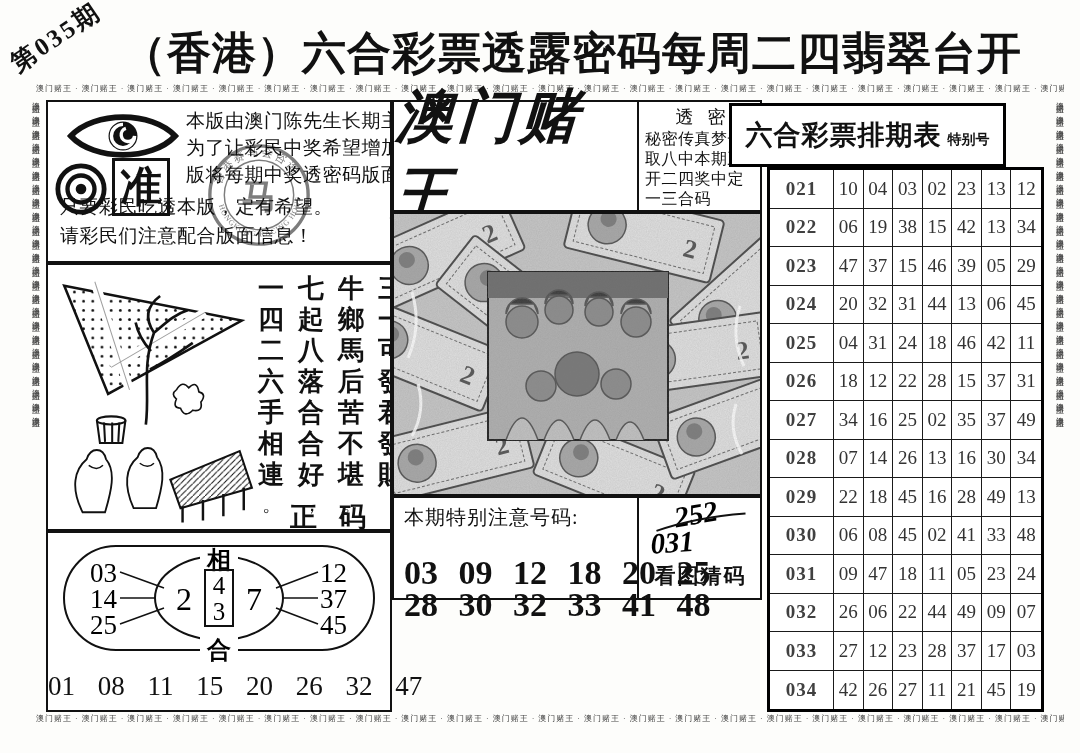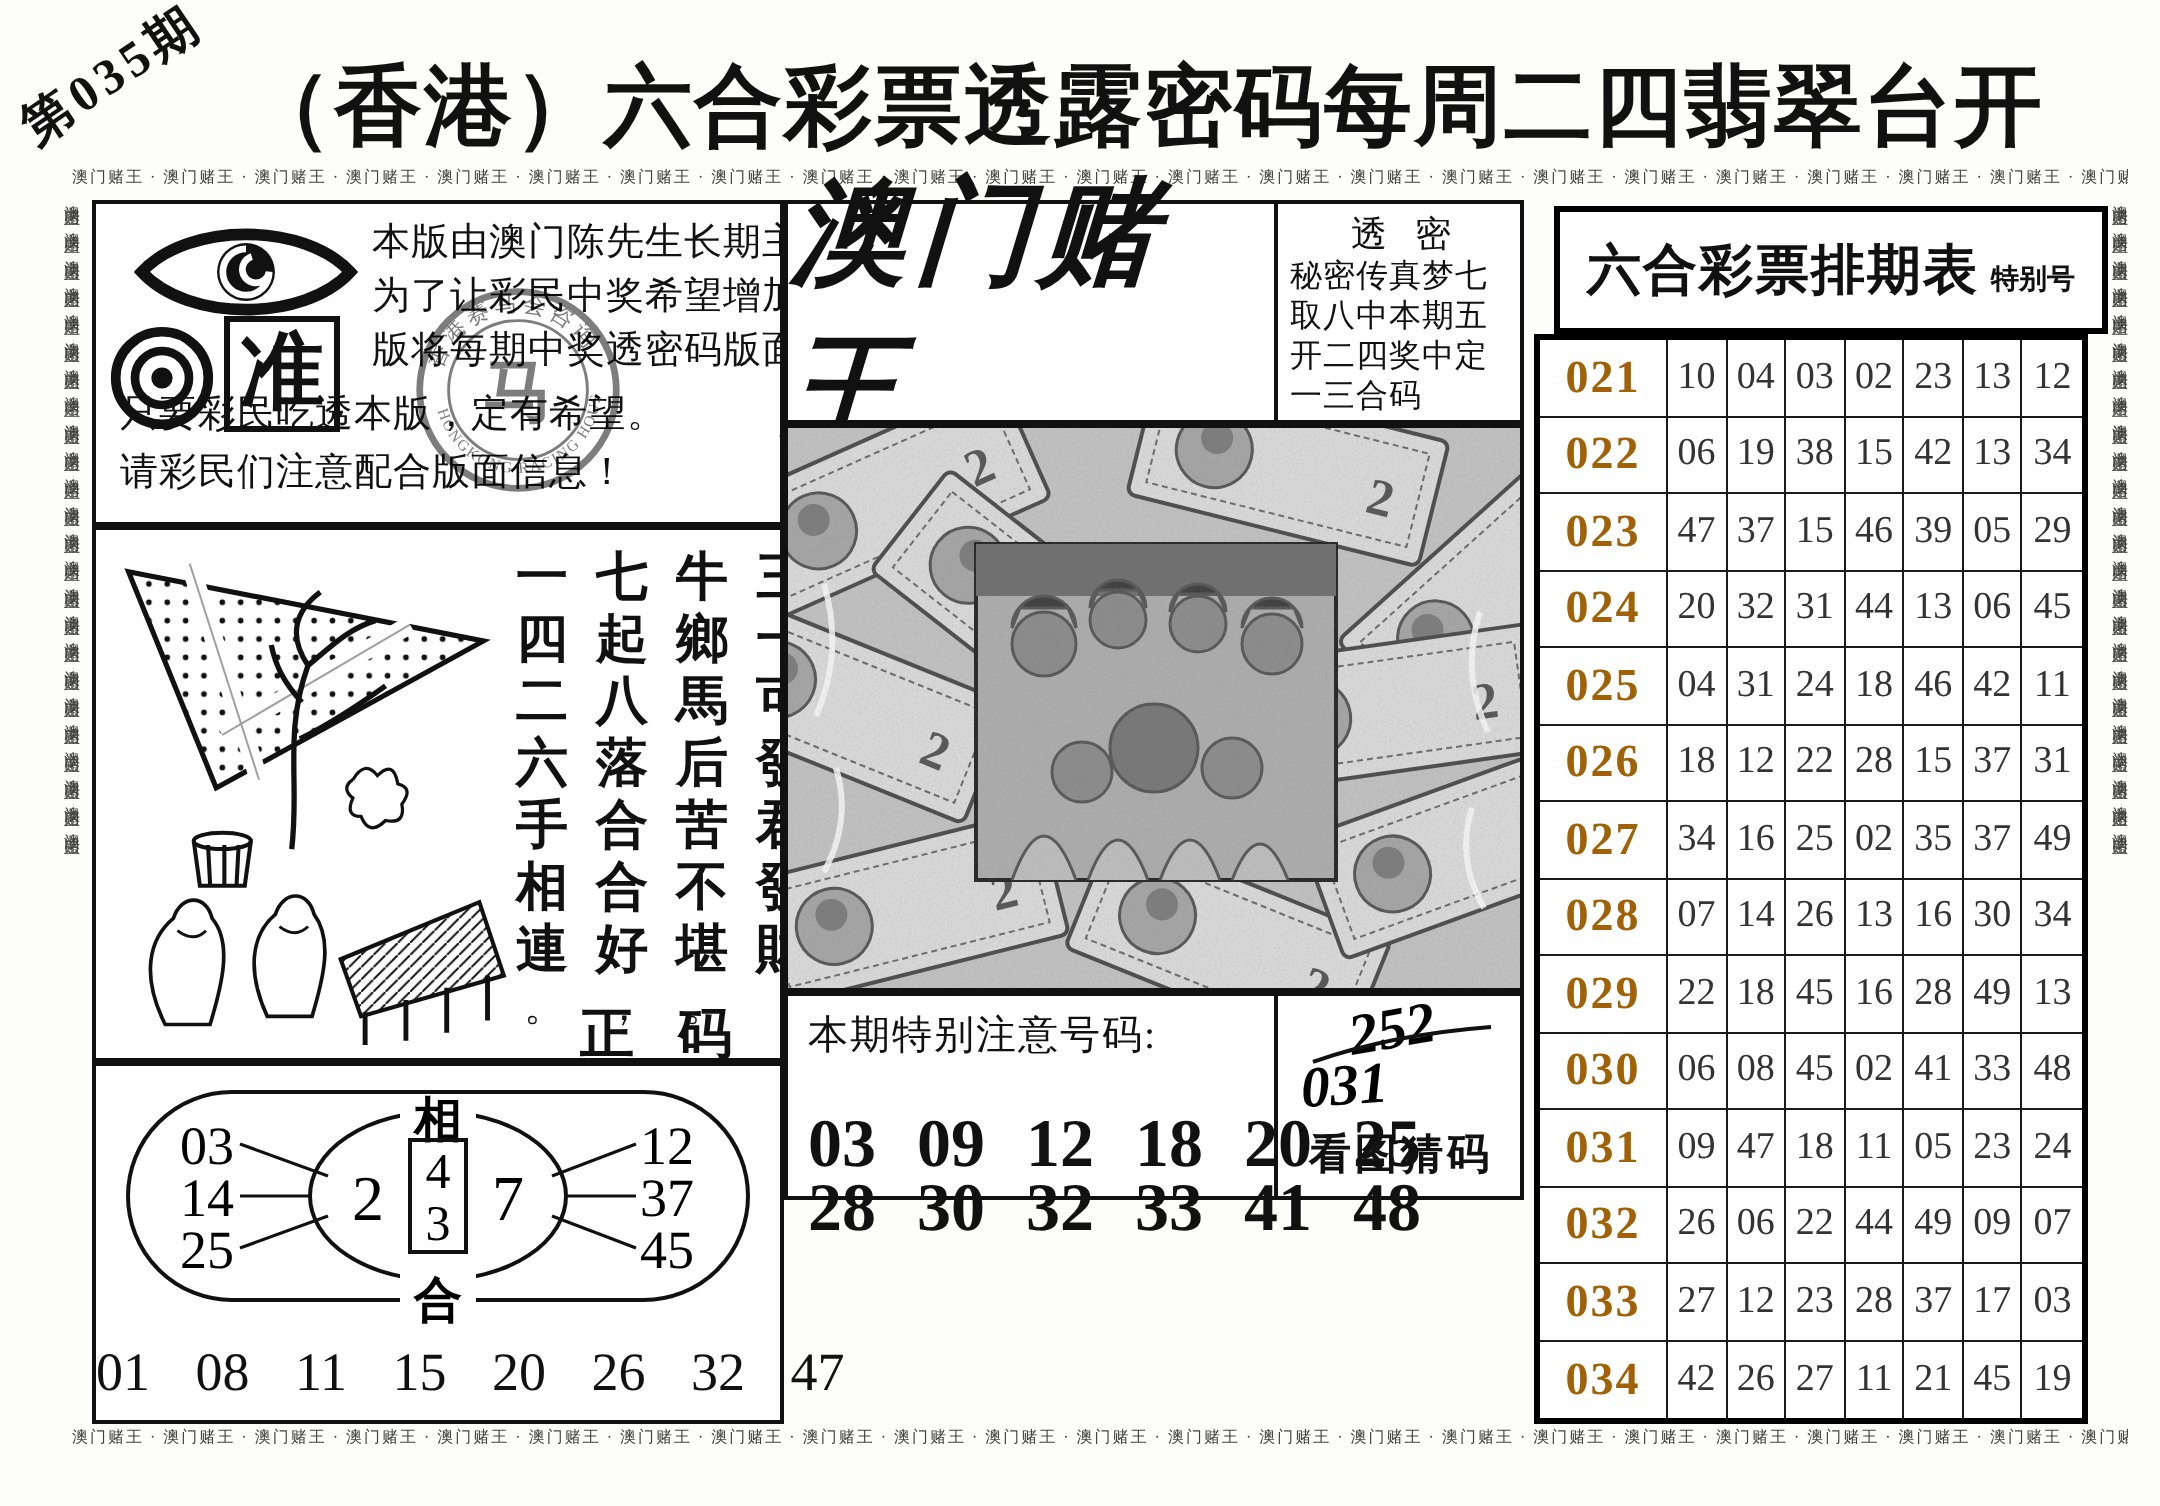--- a/index.html
+++ b/index.html
@@ -47,32 +47,32 @@
   .guess-cell{position:absolute;left:243px;top:0;bottom:0;width:125px;border-left:2px solid #111;box-sizing:border-box;text-align:center;}
   .guess-label{font-size:21px;font-weight:bold;letter-spacing:2px;}
 
   .prize-label{font-size:19px;letter-spacing:1px;}
   .prize-line{font-size:27px;font-weight:bold;letter-spacing:2px;line-height:33px;text-align:center;}
   .onechar-label{font-size:19px;letter-spacing:6px;}
   .onechar-char{font-size:36px;font-weight:bold;line-height:38px;}
   .onechar-code{font-size:17px;letter-spacing:1px;}
 
   
-  .rt-header{left:777px;top:103px;width:277px;height:64px;border:3px solid #000;box-sizing:border-box;
+  .rt-header{left:729px;top:103px;width:277px;height:64px;border:3px solid #000;box-sizing:border-box;
              display:flex;align-items:center;justify-content:center;gap:6px;background:#fff;position:absolute;}
   .rt-title{font-size:27px;font-weight:bold;letter-spacing:1px;}
   .rt-suffix{font-size:14px;font-weight:bold;margin-top:10px;}
   .rtable{left:767px;top:167px;width:277px;height:545px;border:3px solid #000;box-sizing:border-box;
           display:grid;grid-template-rows:repeat(14,1fr);position:absolute;background:#fff;}
   .trow{display:grid;grid-template-columns:64px repeat(7,1fr);border-bottom:1px solid #1a1a1a;}
   .trow:last-child{border-bottom:none;}
   .tcell{border-right:1px solid #1a1a1a;display:flex;align-items:center;justify-content:center;
          font-size:19px;color:#333;overflow:hidden;}
   .tcell:last-child{border-right:none;}
-  .tcell.period{font-size:23px;font-weight:bold;color:#a16207;letter-spacing:1px;}
+  .tcell.period{font-size:19px;font-weight:bold;color:#404040;letter-spacing:1px;}
 
   svg text{font-family:"Liberation Serif","DejaVu Serif",serif;}
 </style>
 </head>
 <body>
 
 <div class="canvas">
 
   <div class="abs issue">第035期</div>
   <div class="abs main-title">（香港）六合彩票透露密码每周二四翡翠台开</div>

